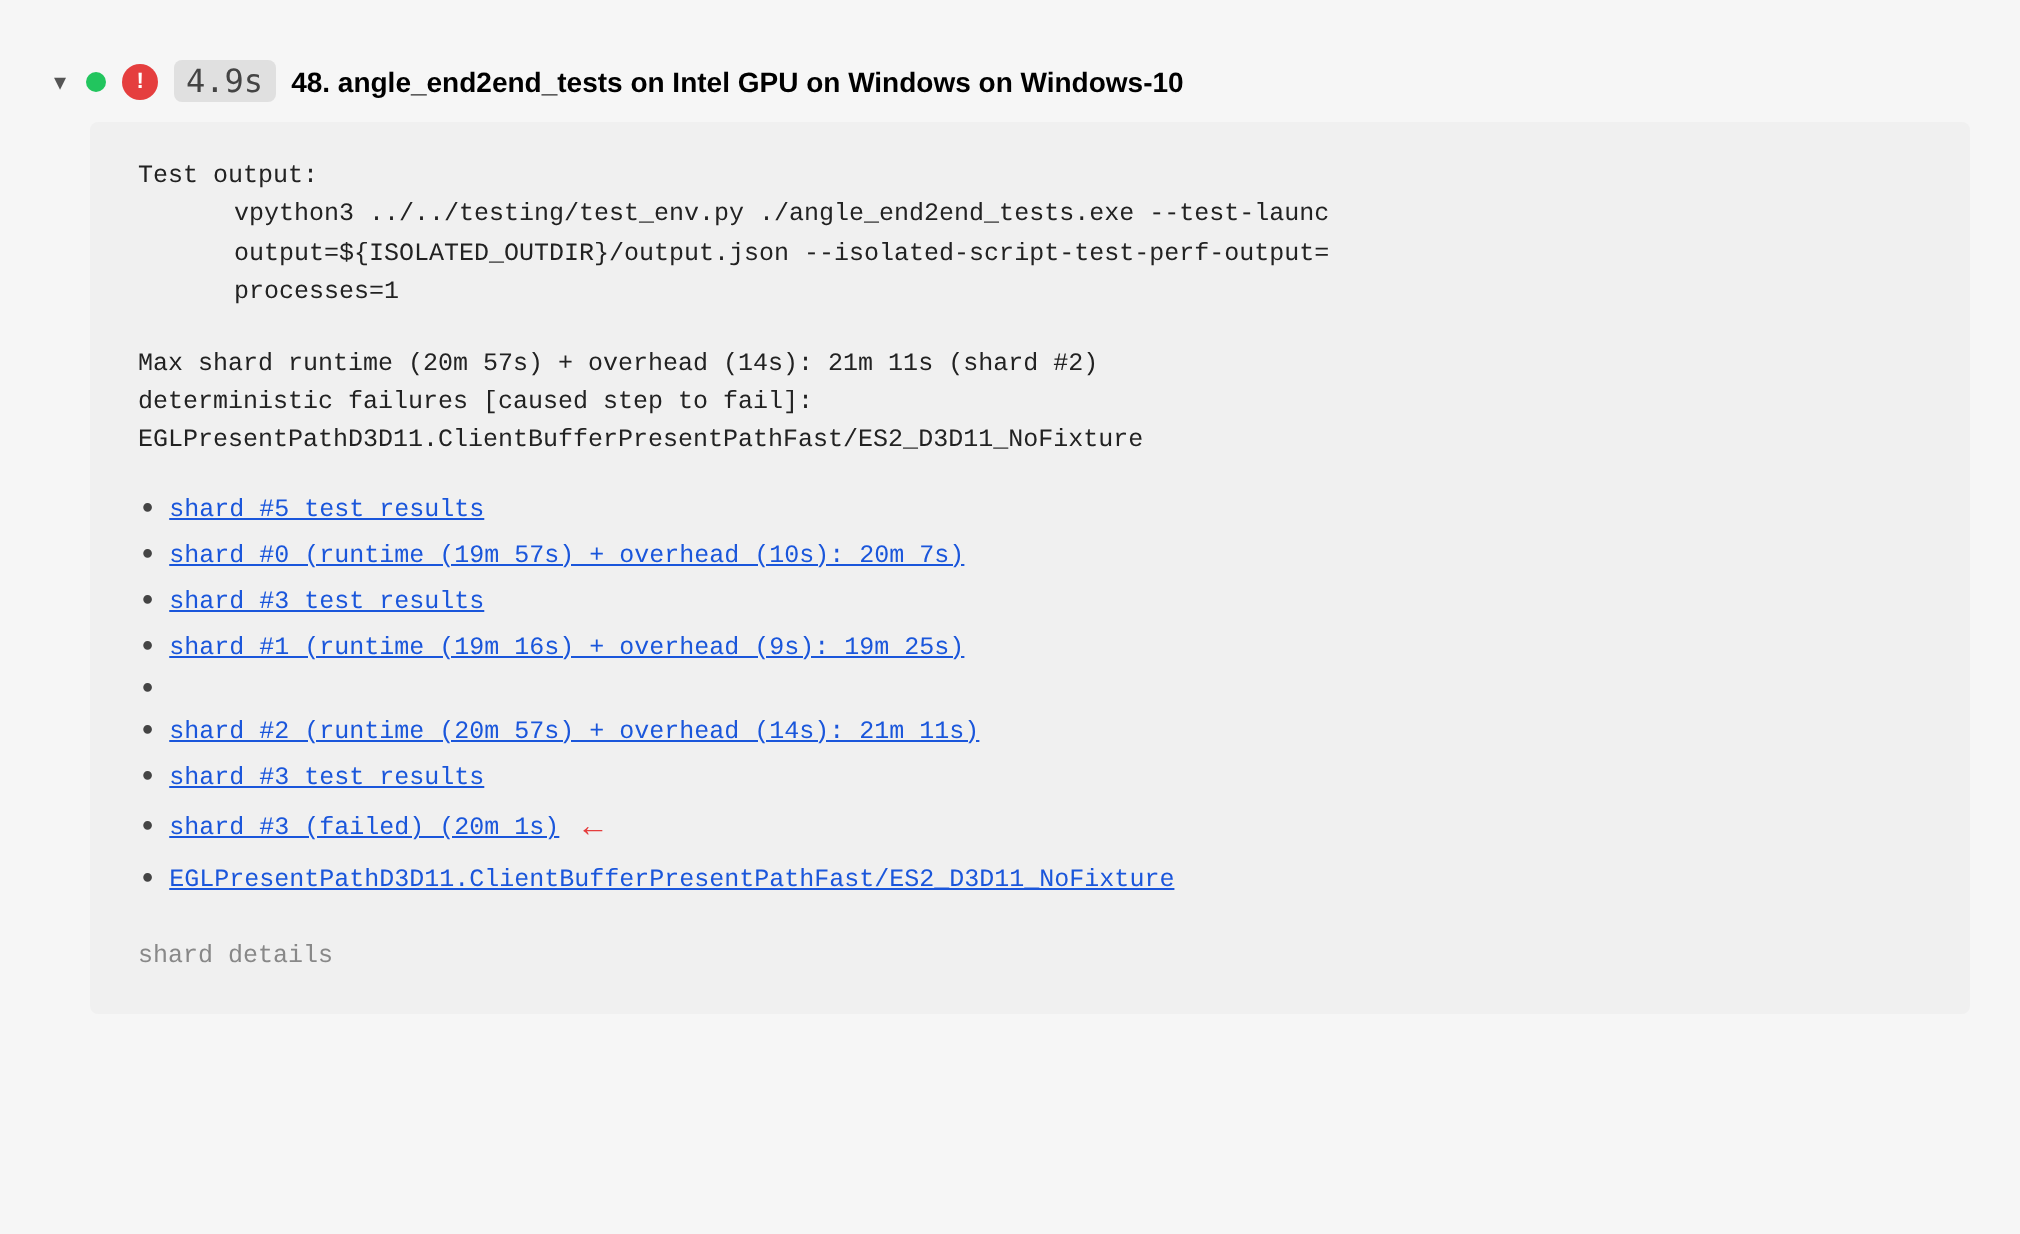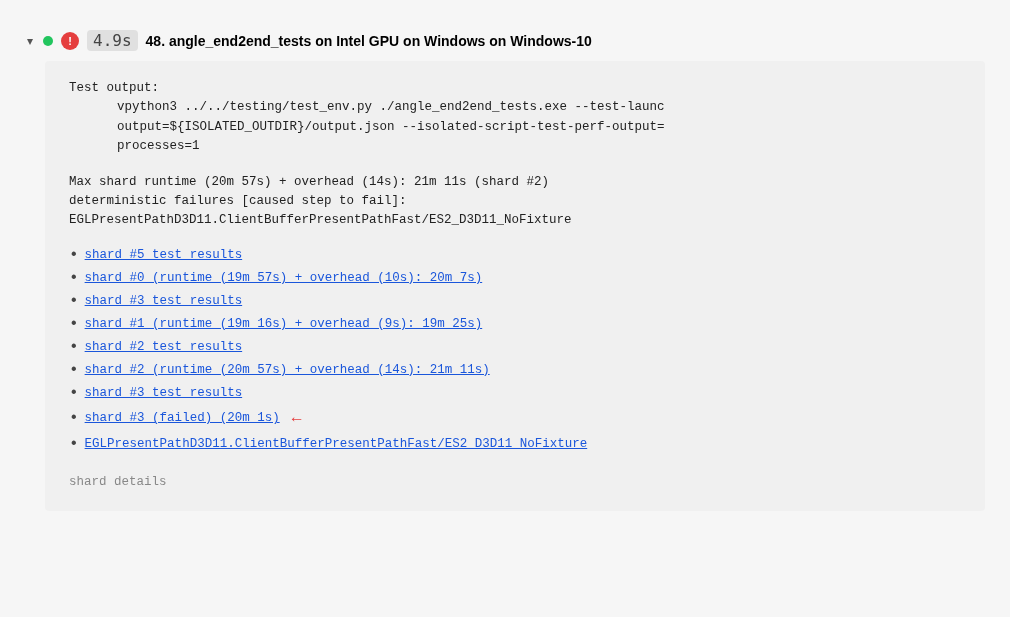--- a/index.html
+++ b/index.html
@@ -168,21 +168,20 @@
         <a class="link-text" href="#">shard #3 test results</a>
       </div>
 
       <div class="list-item">
         <span class="bullet">•</span>
         <a class="link-text" href="#">shard #1 (runtime (19m 16s) + overhead (9s): 19m 25s)</a>
       </div>
 
       <div class="list-item">
         <span class="bullet">•</span>
-        <a class="link-text" href="#">shard #2 test results</a>
       </div>
 
       <div class="list-item">
         <span class="bullet">•</span>
         <a class="link-text" href="#">shard #2 (runtime (20m 57s) + overhead (14s): 21m 11s)</a>
       </div>
 
       <div class="list-item">
         <span class="bullet">•</span>
         <a class="link-text" href="#">shard #3 test results</a>

